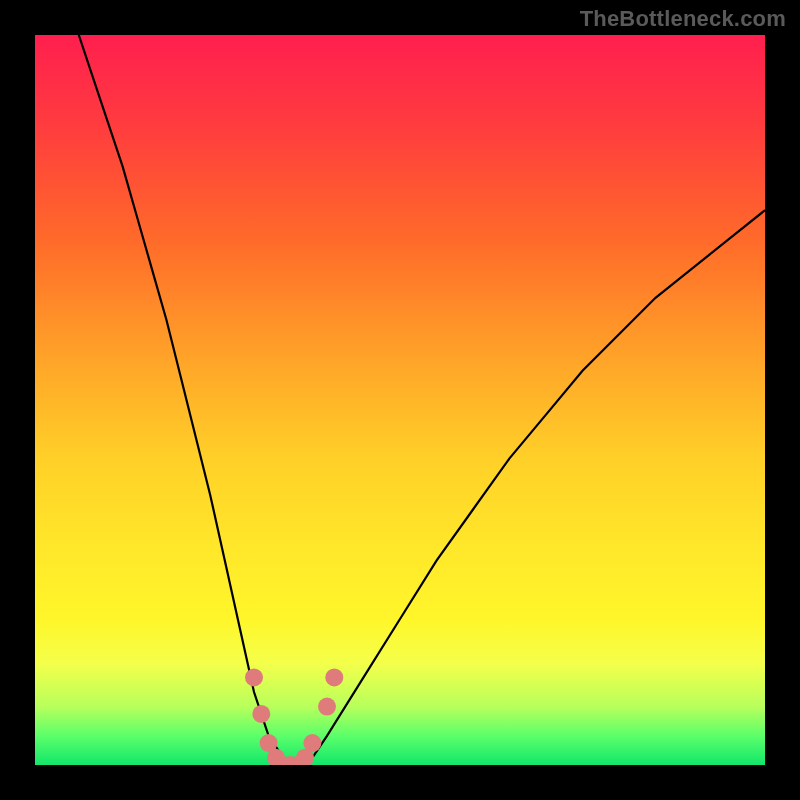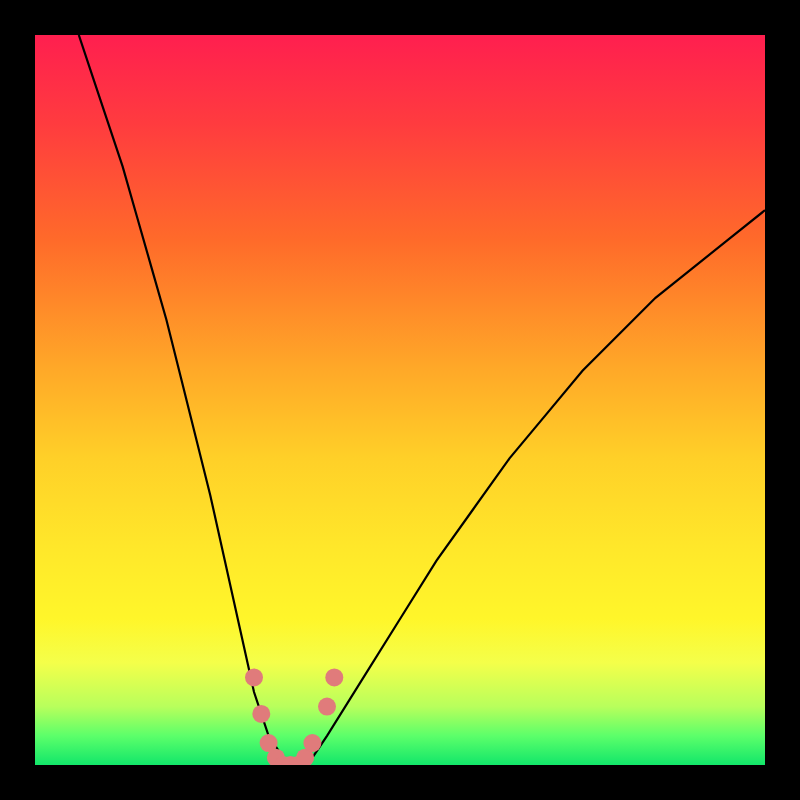--- a/index.html
+++ b/index.html
@@ -63,20 +63,21 @@
   }
   .markers {
     fill: #e07b7b;
     stroke: none;
   }
 </style>
 </head>
 <body>
 
 <div class="frame">
+  <div class="watermark">TheBottleneck.com</div>
   <div class="plot-area">
     <svg class="curve-layer" viewBox="0 0 730 730" preserveAspectRatio="none">
       <path id="curve-path" class="curve" d="M43.8 0.0 L58.4 43.8 L73.0 87.6 L87.6 131.4 L102.2 182.5 L116.8 233.6 L131.4 284.7 L146.0 343.1 L160.6 401.5 L175.2 459.9 L189.8 525.6 L204.4 591.3 L219.0 657.0 L233.6 700.8 L248.2 722.7 L262.8 730.0 L277.4 722.7 L292.0 700.8 L328.5 642.4 L365.0 584.0 L401.5 525.6 L438.0 474.5 L474.5 423.4 L511.0 379.6 L547.5 335.8 L584.0 299.3 L620.5 262.8 L657.0 233.6 L693.5 204.4 L730.0 175.2"></path>
       <g id="marker-group" class="markers">
           <circle cx="219.0" cy="642.4" r="9"></circle>
           <circle cx="226.3" cy="678.9" r="9"></circle>
           <circle cx="233.6" cy="708.1" r="9"></circle>
           <circle cx="240.9" cy="722.7" r="9"></circle>
           <circle cx="248.2" cy="730.0" r="9"></circle>
           <circle cx="255.5" cy="730.0" r="9"></circle>

